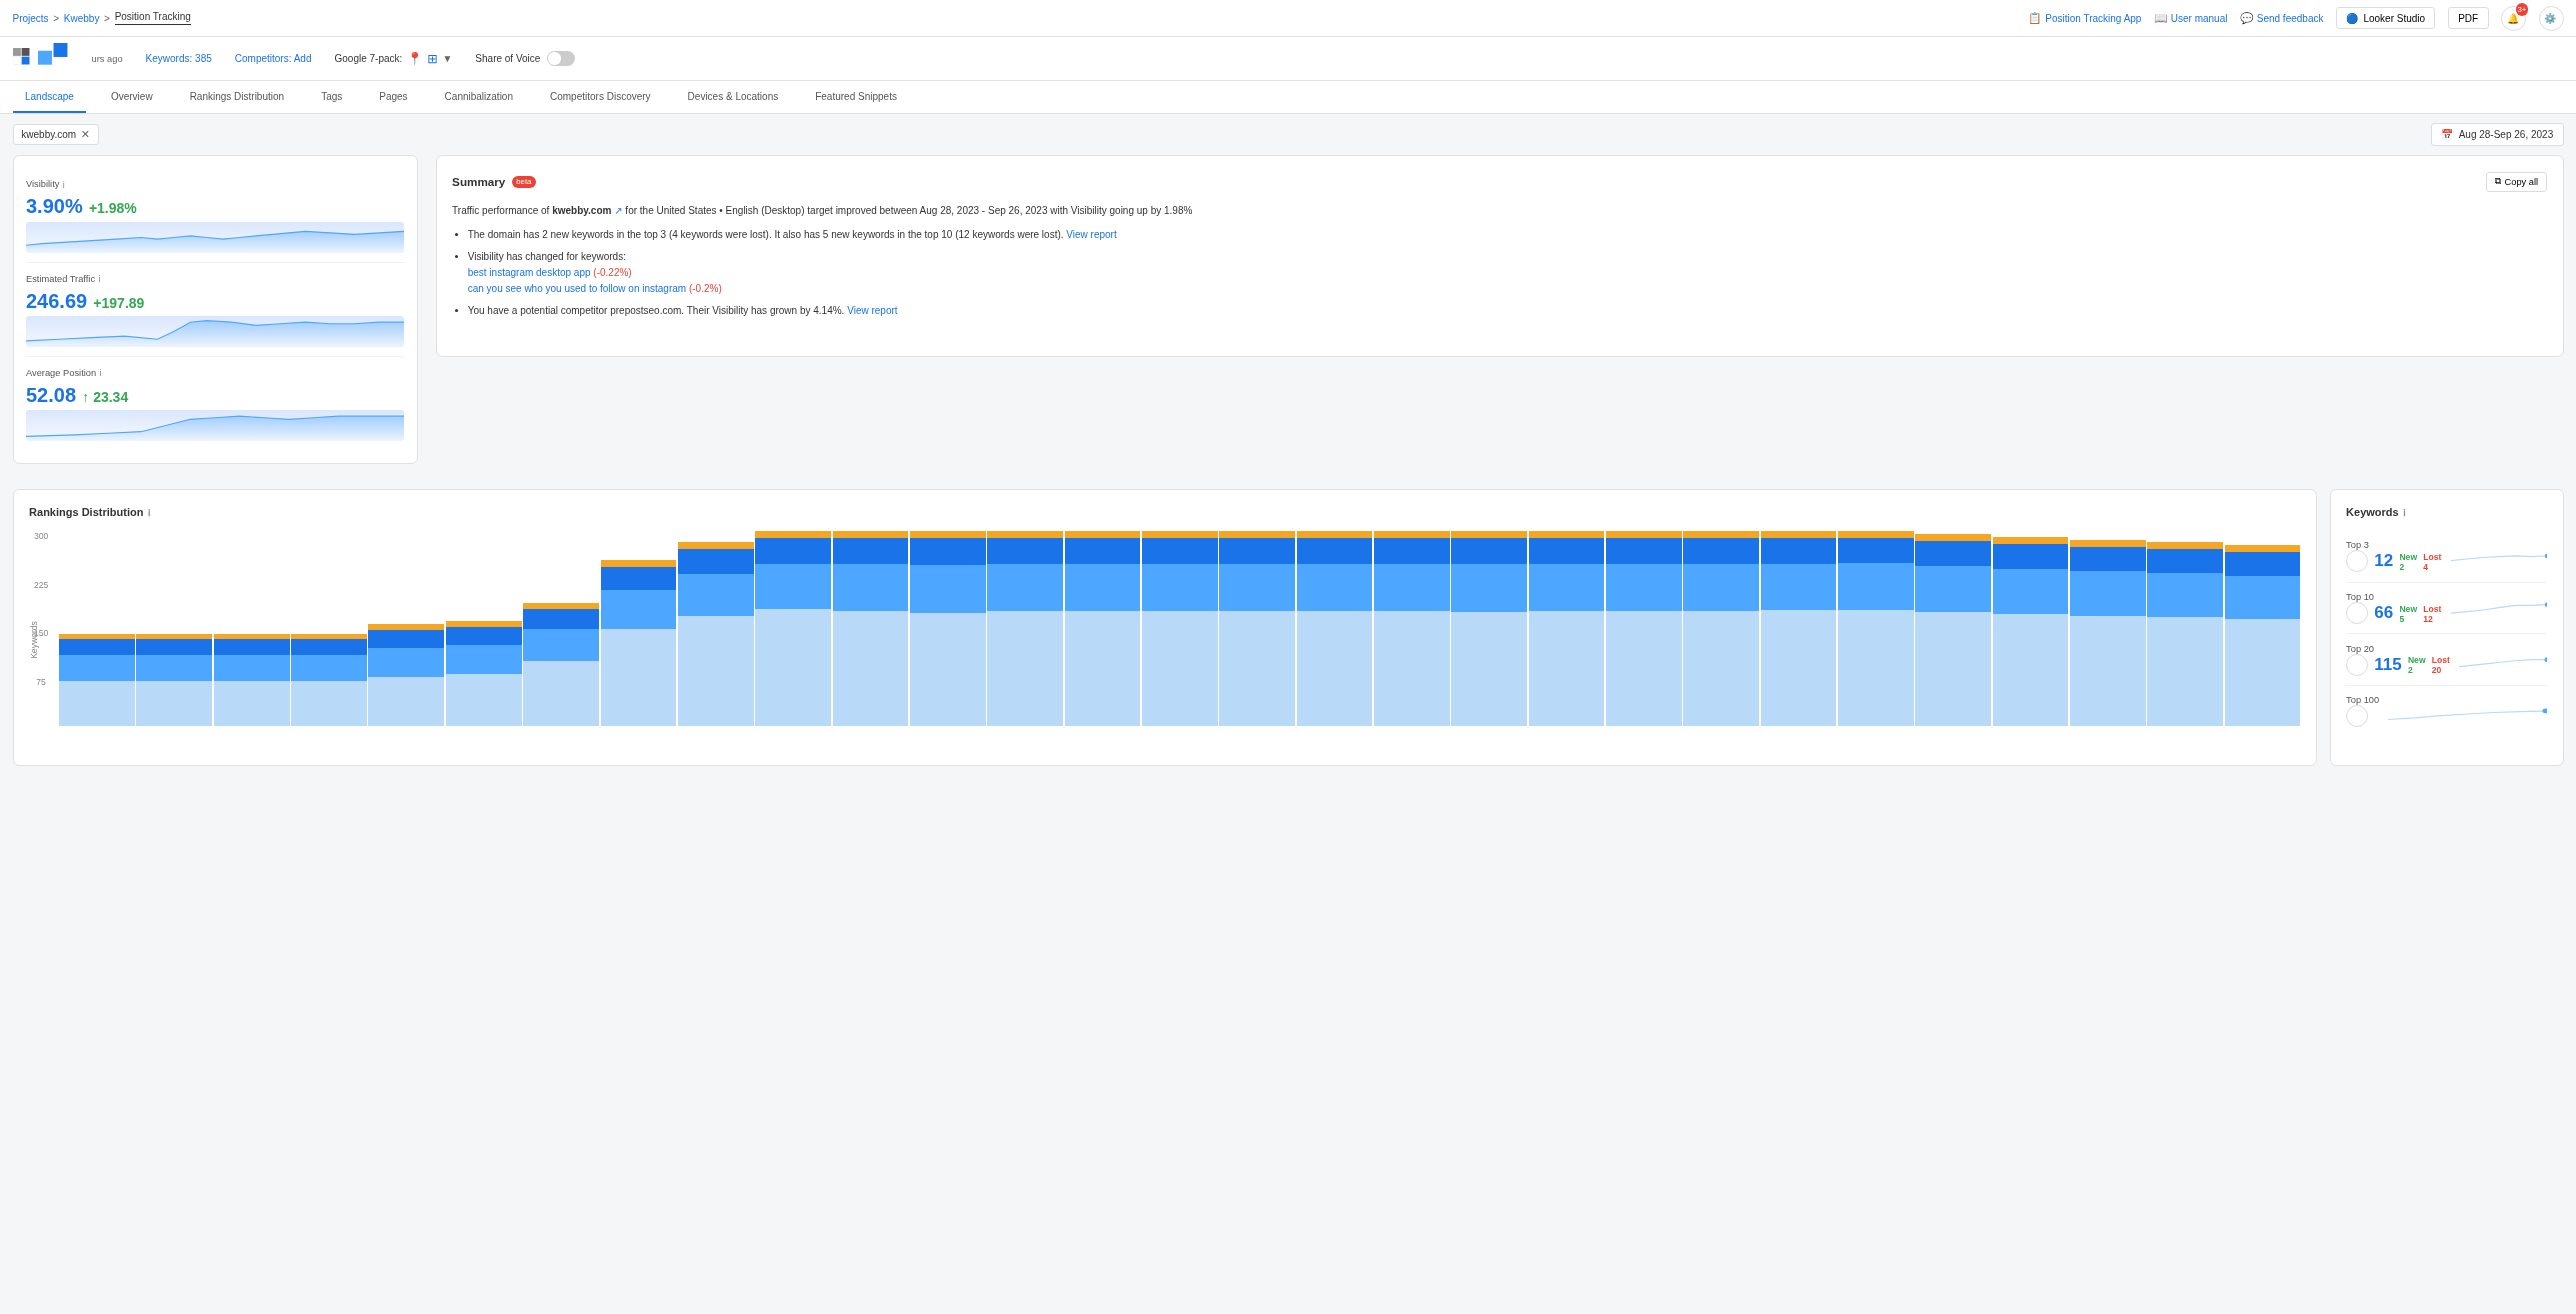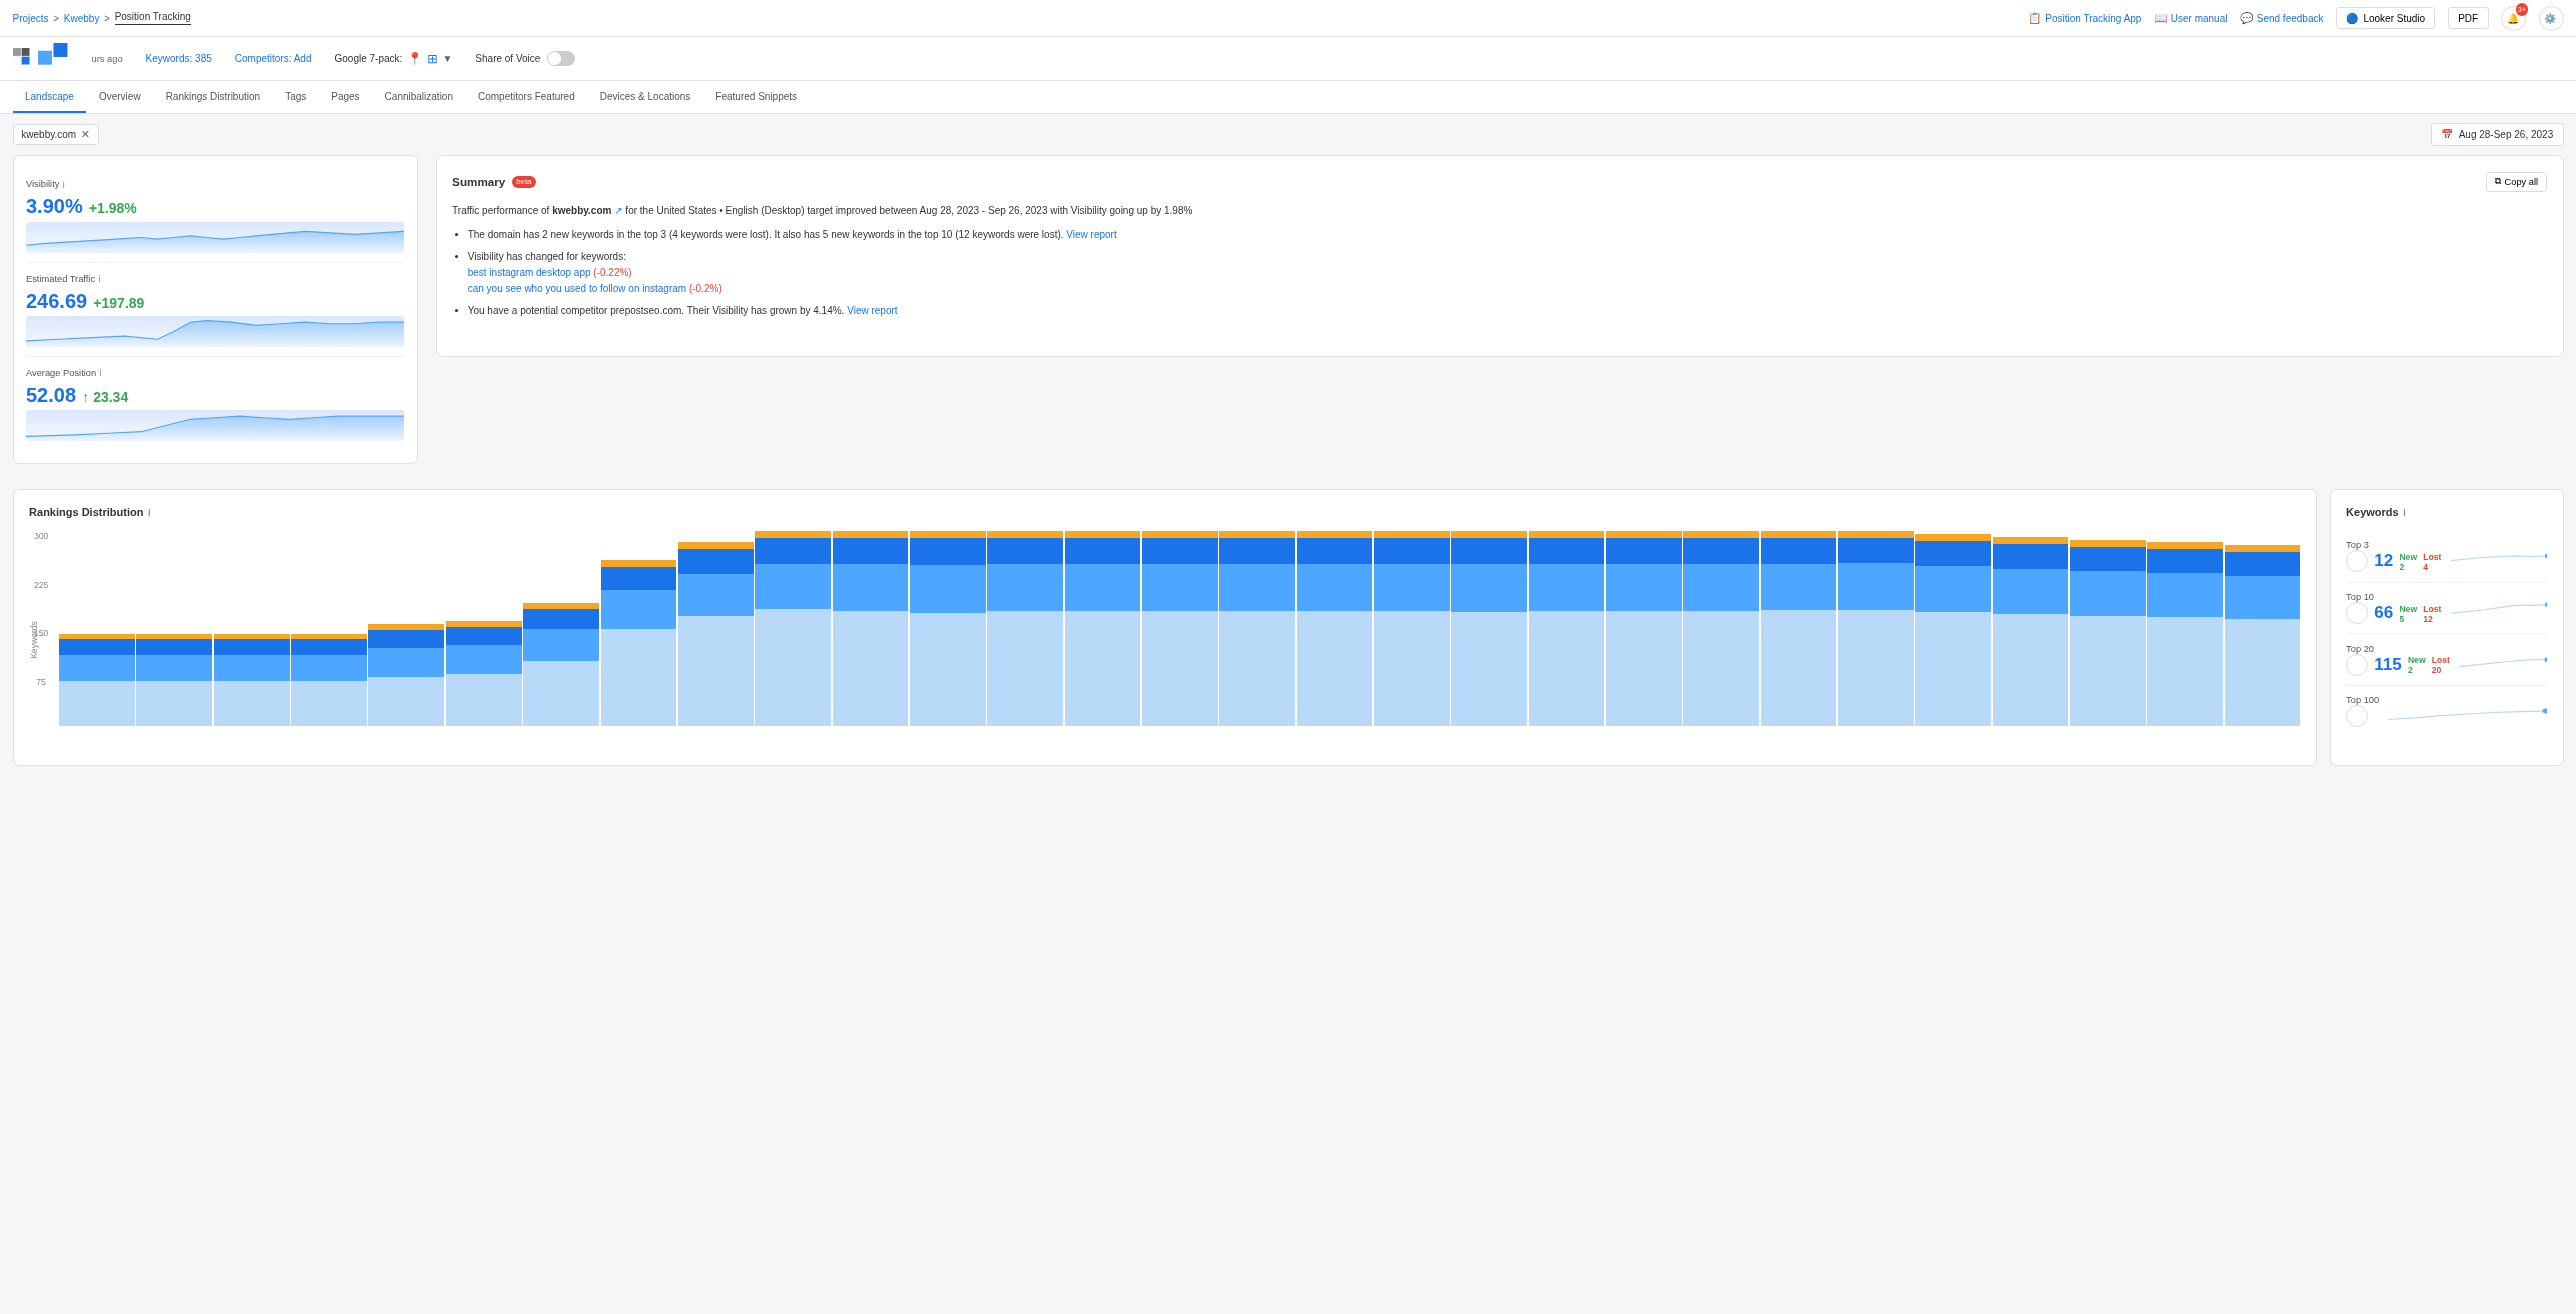--- a/index.html
+++ b/index.html
@@ -127,21 +127,21 @@
       top: 1.6px;
       left: 1.6px;
     }
 
     
     .nav-tabs {
       background: #fff;
       border-bottom: 0.8px solid #e0e0e0;
       padding: 0 12.5px;
       display: flex;
-      gap: 0;
+      gap: 12px;
     }
     .nav-tab {
       padding: 9.3px 12.5px;
       font-size: 10px;
       color: #555;
       cursor: pointer;
       border-bottom: 2.3px solid transparent;
       white-space: nowrap;
     }
     .nav-tab.active {
@@ -426,21 +426,21 @@
   </div>
 </div>
 
 <div class="nav-tabs">
   <div class="nav-tab active">Landscape</div>
   <div class="nav-tab">Overview</div>
   <div class="nav-tab">Rankings Distribution</div>
   <div class="nav-tab">Tags</div>
   <div class="nav-tab">Pages</div>
   <div class="nav-tab">Cannibalization</div>
-  <div class="nav-tab">Competitors Featured</div>
+  <div class="nav-tab">Competitors Discovery</div>
   <div class="nav-tab">Devices &amp; Locations</div>
   <div class="nav-tab">Featured Snippets</div>
 </div>
 
 <div class="filter-bar">
   <div class="domain-tag">
     <span>kwebby.com</span>
     <span class="close-x">✕</span>
   </div>
   <div class="date-range">

